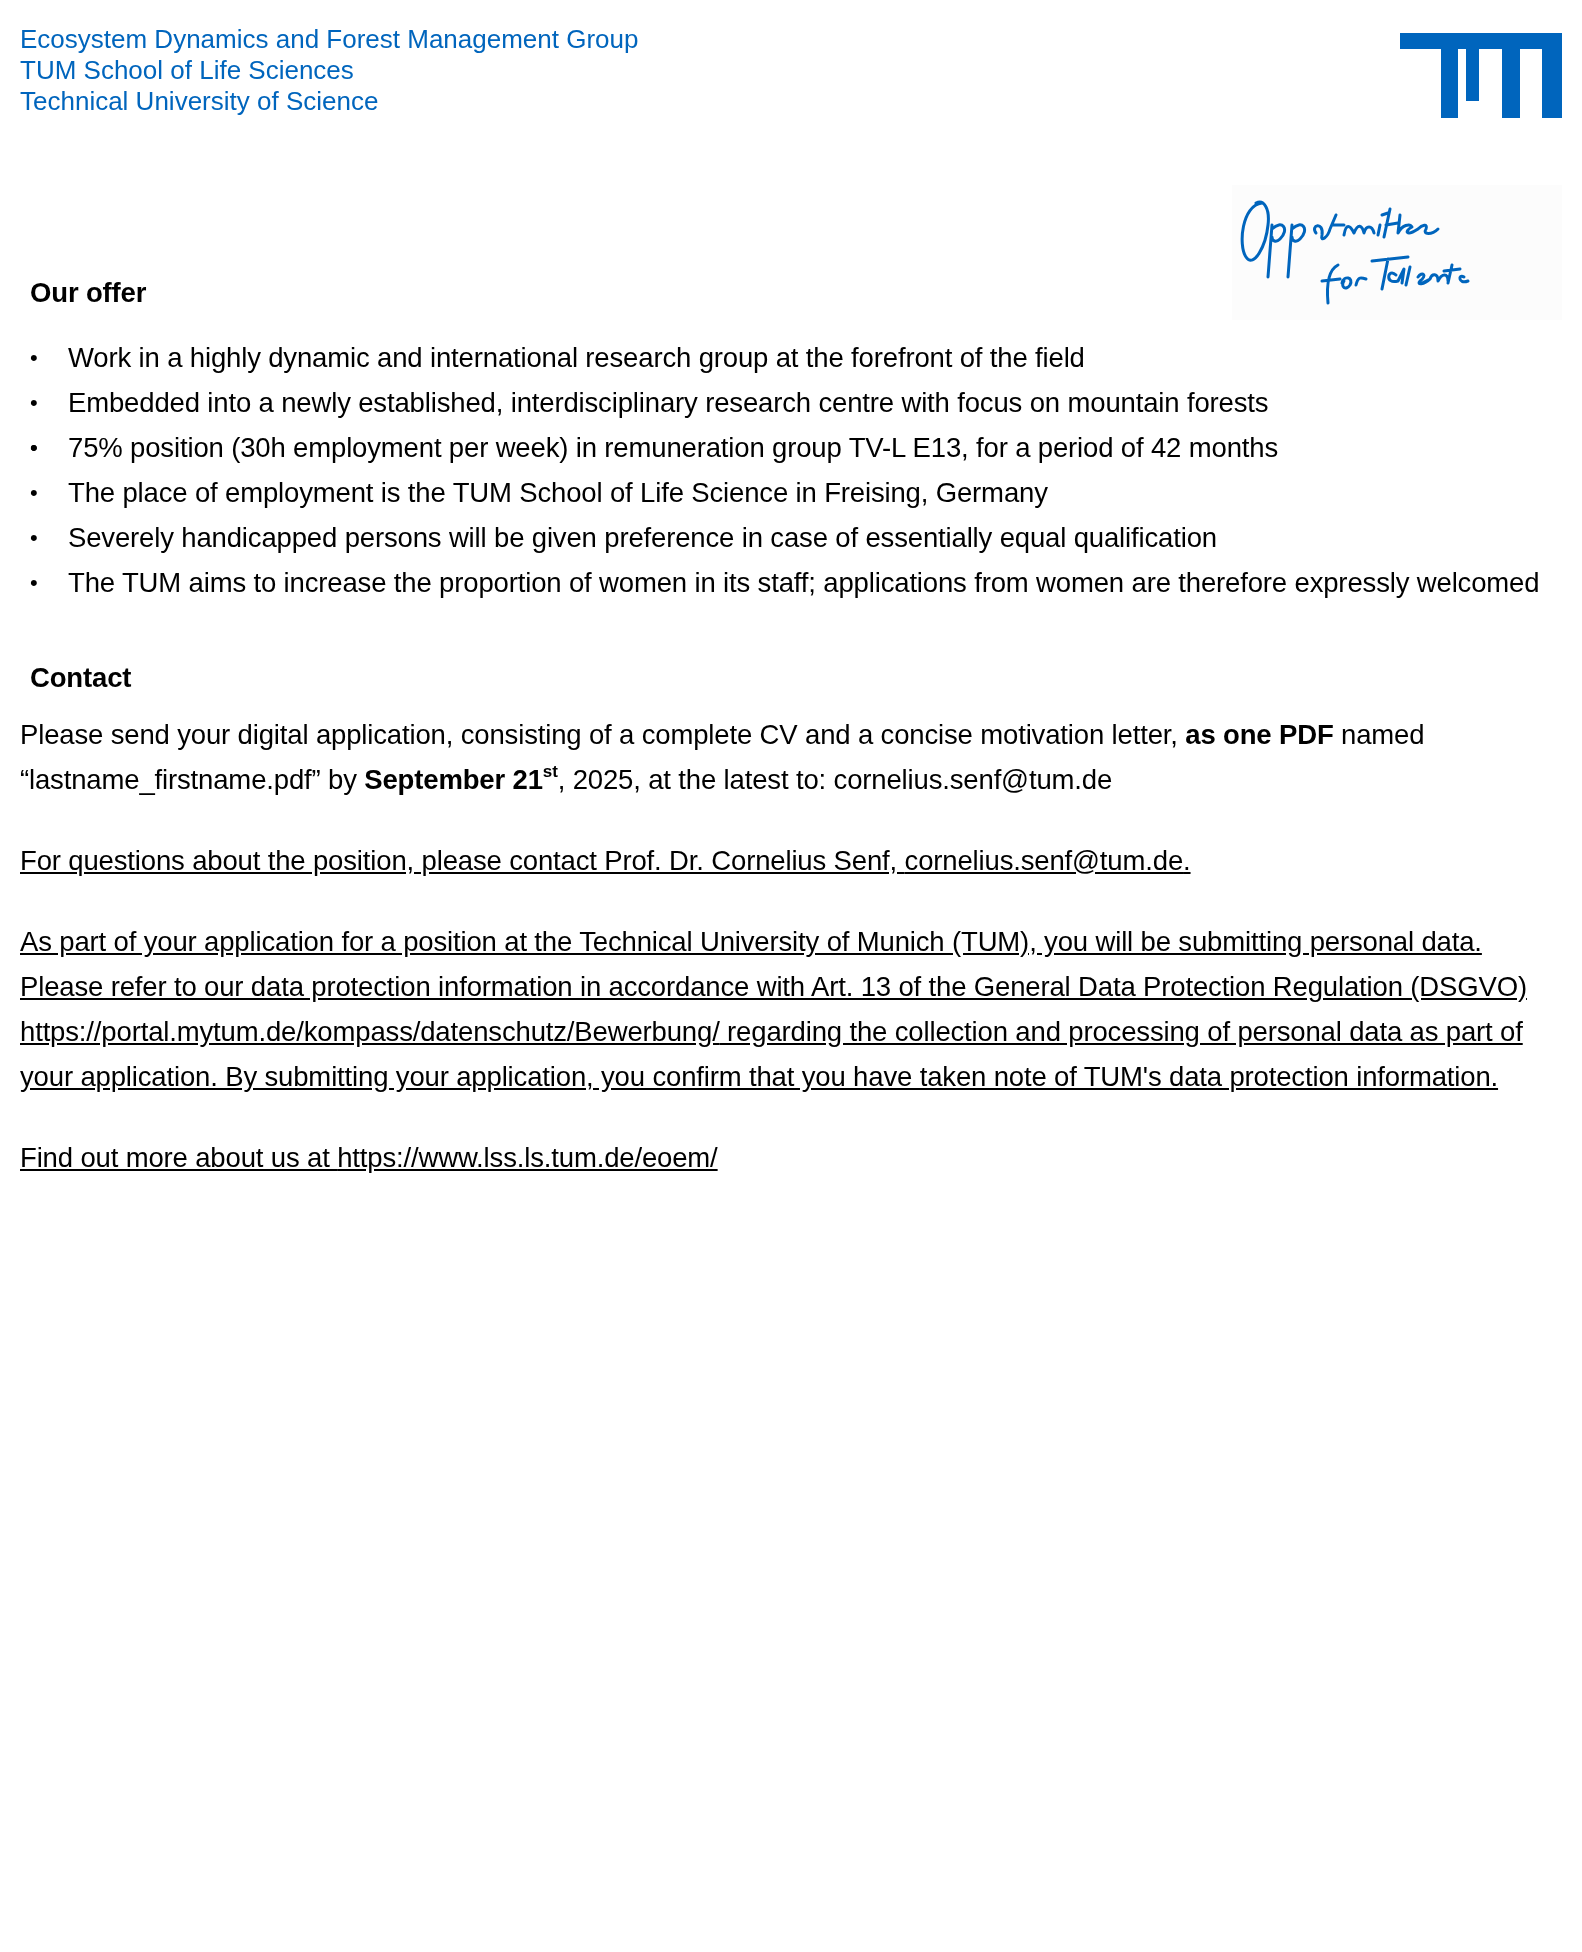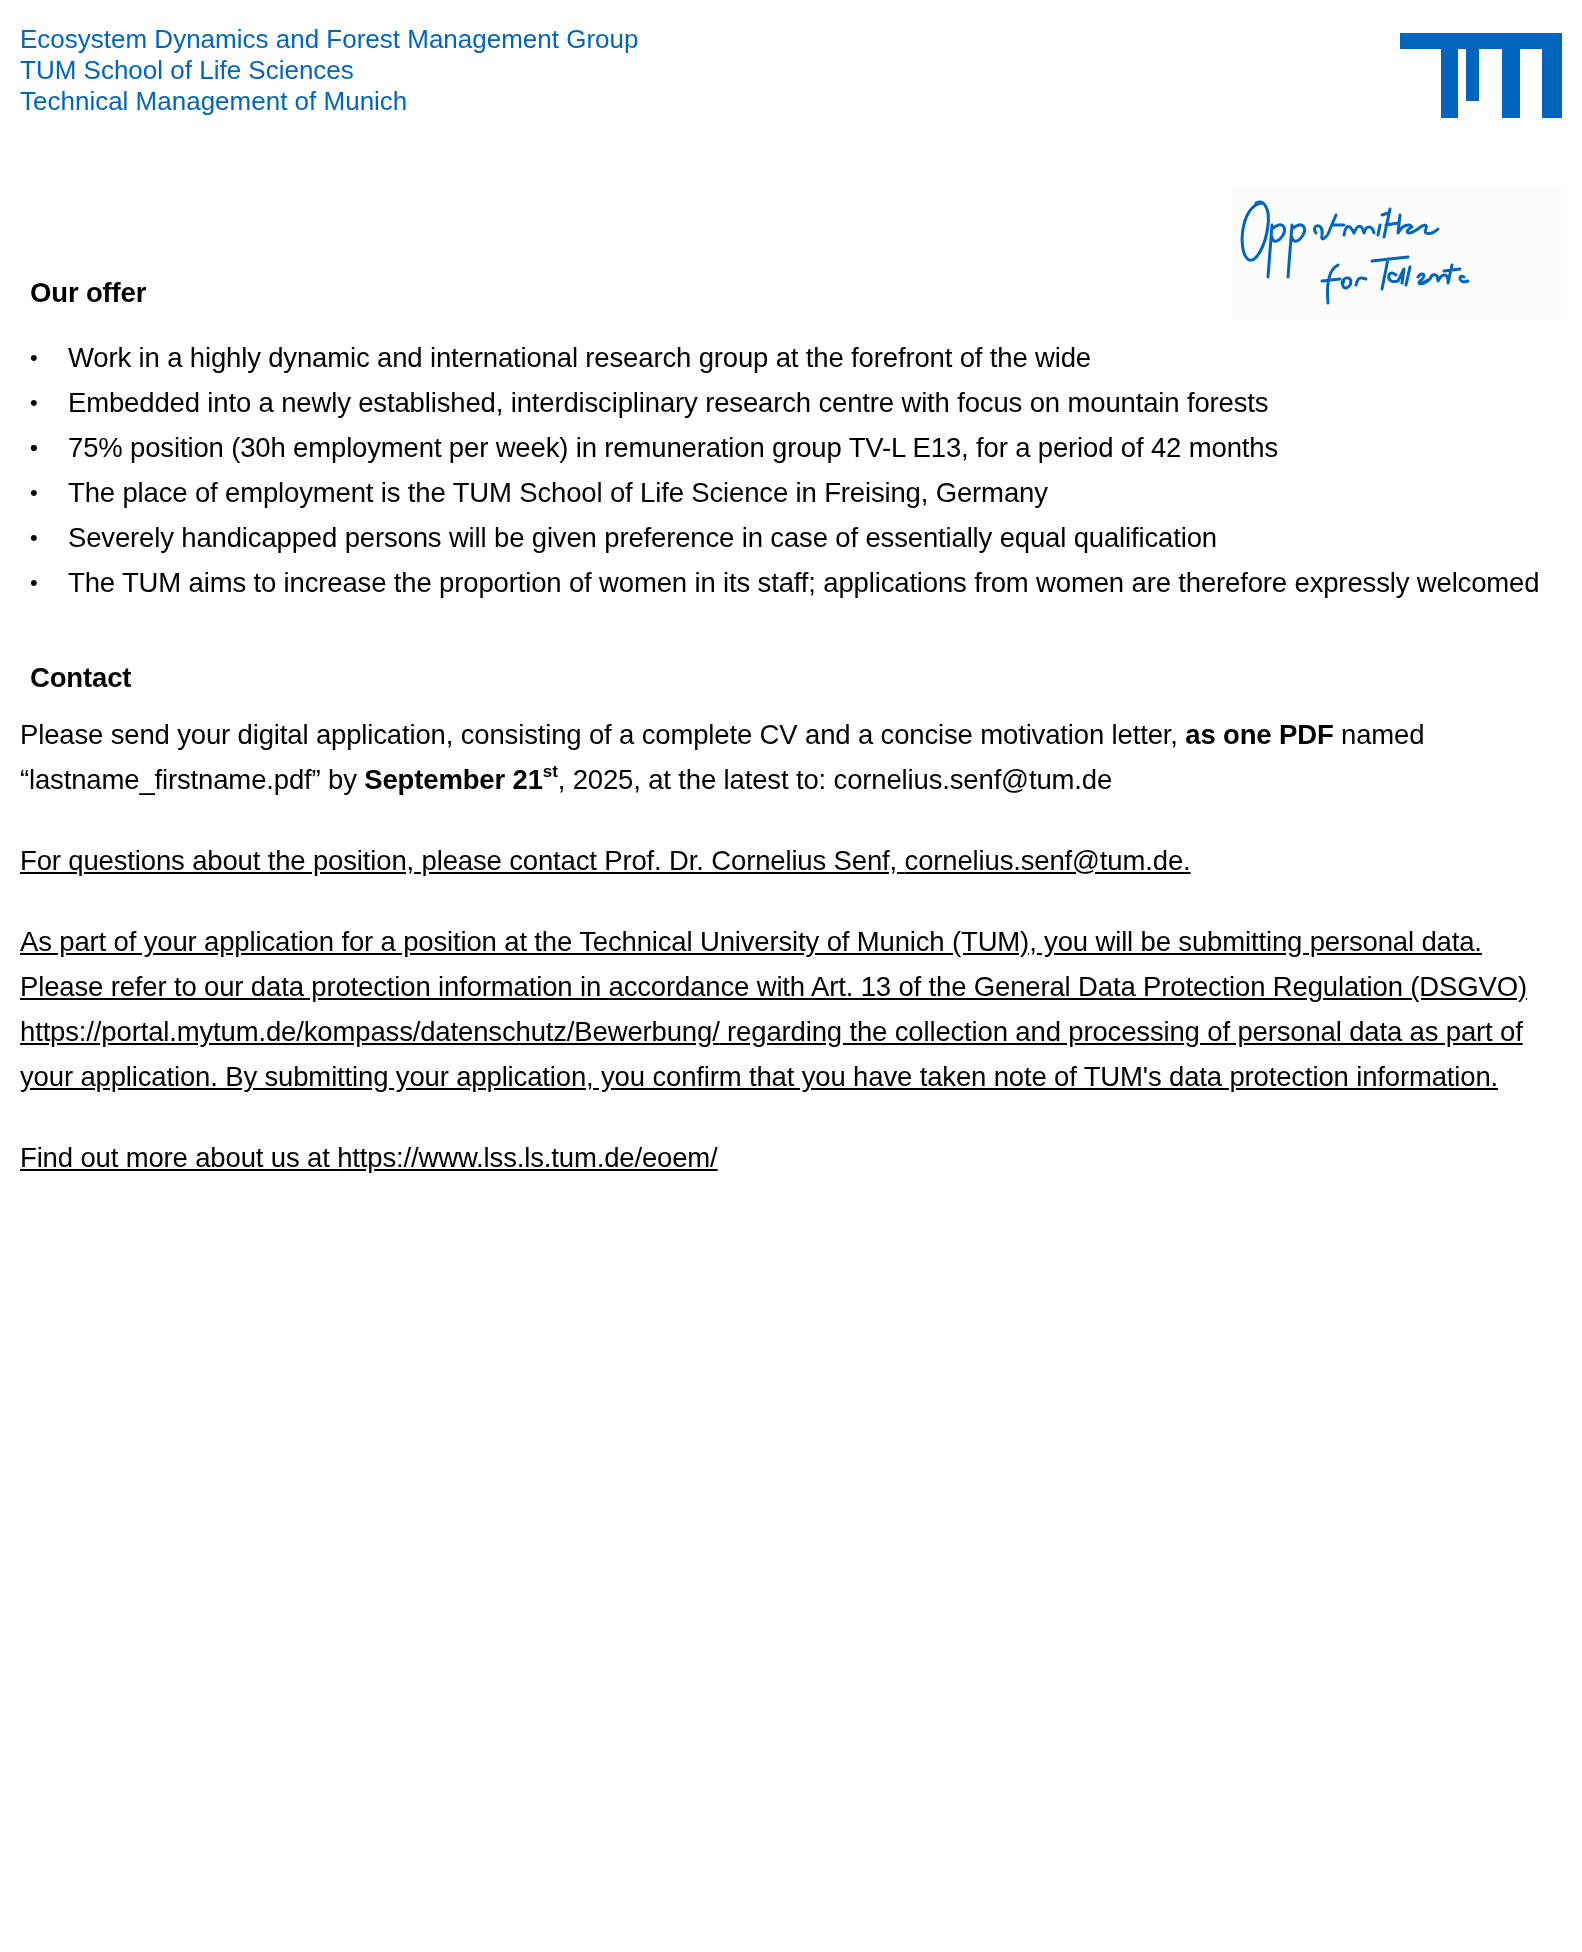--- a/index.html
+++ b/index.html
@@ -76,41 +76,41 @@
     .gap { margin-top: 36px; text-decoration: underline; }
     .bold { font-weight: bold; }
     sup { font-size: 17px; line-height: 0; vertical-align: 12px; font-weight: bold; }
   </style>
 </head>
 <body>
 
 <div class="header-org">
   <div>Ecosystem Dynamics and Forest Management Group</div>
   <div>TUM School of Life Sciences</div>
-  <div>Technical Management of Munich</div>
+  <div>Technical University of Science</div>
 </div>
 
 <svg class="tum-logo" viewBox="0 0 162 85" xmlns="http://www.w3.org/2000/svg" aria-label="TUM">
   <path fill="#0065bd" d="M0 0 H162 V85 H142 V16 H120 V85 H102 V16 H79 V68 H66 V16 H58 V85 H41 V16 H0 Z"></path>
 </svg>
 
 <svg class="slogan" viewBox="0 0 330 135" xmlns="http://www.w3.org/2000/svg" aria-label="Opportunities for Talents">
   <g fill="none" stroke="#0065bd" stroke-width="3" stroke-linecap="round" stroke-linejoin="round">
     <path d="M30 18 C10 20 6 60 14 72 C22 84 34 60 36 40 C38 24 32 14 24 18"></path>
     <path d="M40 40 L36 92 M40 44 C50 34 58 44 48 54 C44 58 40 56 40 52 M60 40 L56 92 M60 44 C70 34 78 44 68 54 C64 58 60 56 60 52"></path>
     <path d="M84 48 C78 40 92 36 90 50 C88 58 96 52 98 44 L104 30 M100 40 L112 40 M112 50 C114 38 118 40 122 48 C126 38 130 40 132 48 C134 40 140 40 142 48 M148 40 L146 50 M150 30 L156 28 M158 24 L152 52 M154 40 L166 38 M168 30 L166 48 C170 40 178 38 180 42 C172 46 174 52 186 44 C190 40 196 38 194 44 C190 50 200 50 206 44"></path>
     <path d="M96 118 C94 96 98 84 106 80 M90 96 L108 94 M110 98 C112 90 122 92 118 100 C114 106 108 102 112 96 M124 100 C126 92 128 92 134 94"></path>
     <path d="M140 76 L176 72 M156 74 L150 104 M164 90 C156 82 152 100 166 96 L172 84 L170 98 M178 82 L174 100 M186 92 C190 86 196 90 188 96 C184 100 192 100 198 94 C200 88 206 88 206 96 C210 88 216 88 216 96 M220 80 L216 98 M212 86 L228 84 M232 92 C226 88 226 100 236 96"></path>
   </g>
 </svg>
 
 <div class="content">
   <h2 class="section-title">Our offer</h2>
   <ul class="offer-list">
-    <li><span class="bullet">•</span><span>Work in a highly dynamic and international research group at the forefront of the wide</span></li>
+    <li><span class="bullet">•</span><span>Work in a highly dynamic and international research group at the forefront of the field</span></li>
     <li><span class="bullet">•</span><span>Embedded into a newly established, interdisciplinary research centre with focus on mountain forests</span></li>
     <li><span class="bullet">•</span></li>
     <li><span class="bullet">•</span><span>75% position (30h employment per week) in remuneration group TV-L E13, for a period of 42 months</span></li>
     <li><span class="bullet">•</span><span>The place of employment is the TUM School of Life Science in Freising, Germany</span></li>
     <li><span class="bullet">•</span><span>Severely handicapped persons will be given preference in case of essentially equal qualification</span></li>
     <li><span class="bullet">•</span><span>The TUM aims to increase the proportion of women in its staff; applications from women are therefore expressly welcomed</span></li>
   </ul>
 
   <div class="contact-block">
     <h2 class="section-title">Contact</h2>

